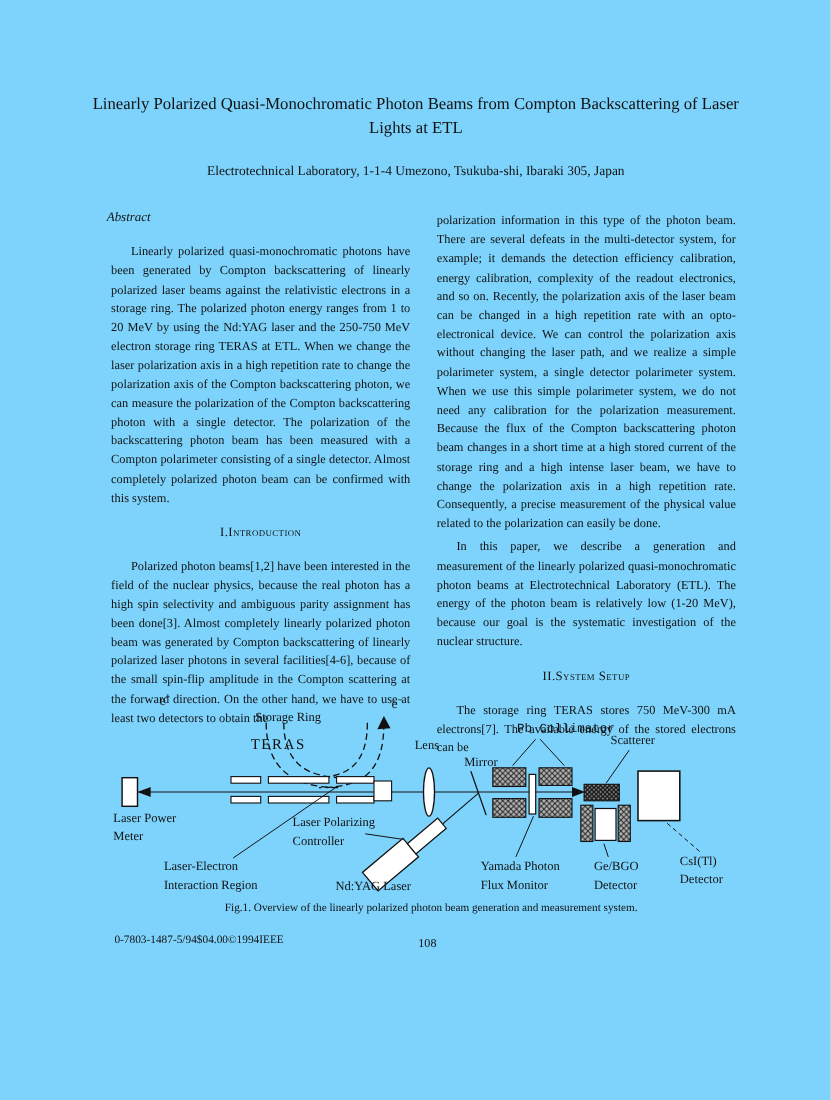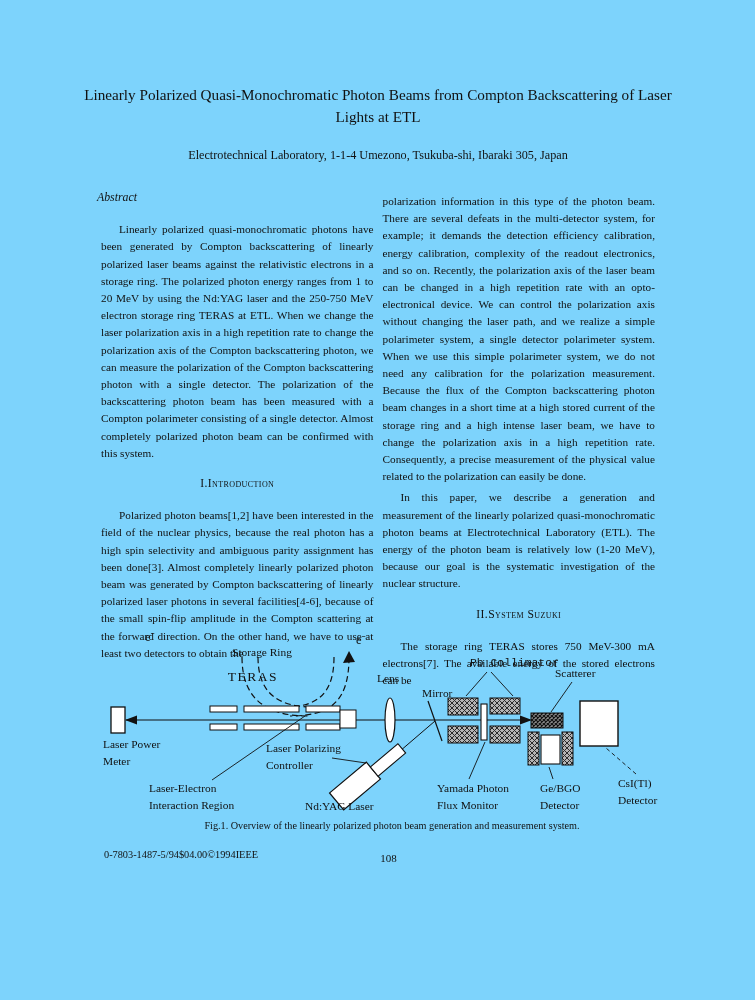--- a/index.html
+++ b/index.html
@@ -10,21 +10,21 @@
     outline:1px solid #bbb; overflow:hidden;
   }
   .title {
     position:absolute; top:84px; left:75px; width:606px;
     text-align:center; font-size:15.2px; line-height:21.5px;
   }
   .authors-block { position:absolute; top:147px; left:60px; width:636px; text-align:center; }
   .authors { font-size:12.2px; line-height:17px; }
   .affiliation { font-size:12.2px; line-height:17px; }
 
-  .columns { position:absolute; top:189px; left:97px; width:576px; display:flex; gap:1px; }
+  .columns { position:absolute; top:189px; left:97px; width:576px; display:flex; gap:16px; }
   .col { width:280.5px; font-size:11.25px; line-height:17.2px; text-align:justify; }
   .col p { margin:4px; text-indent:18px; }
   .col p.noindent { text-indent:0; }
   .abstract-head { font-style:italic; font-size:11.8px; margin-bottom:15px; }
   .sec-head {
     text-align:center; font-weight:normal; font-size:11.6px;
     font-variant:small-caps; letter-spacing:0.4px;
     margin-top:13px; margin-bottom:15px; text-indent:0;
   }
 
@@ -53,21 +53,21 @@
   <div class="columns">
     <div class="col">
       <div class="abstract-head">Abstract</div>
       <p>Linearly polarized quasi-monochromatic photons have been generated by Compton backscattering of linearly polarized laser beams against the relativistic electrons in a storage ring. The polarized photon energy ranges from 1 to 20 MeV by using the Nd:YAG laser and the 250-750 MeV electron storage ring TERAS at ETL. When we change the laser polarization axis in a high repetition rate to change  the polarization axis of the Compton backscattering photon, we can measure the polarization of the Compton backscattering photon with a single detector. The polarization of the backscattering photon beam has been measured with a Compton polarimeter consisting of a single detector. Almost completely polarized photon beam can be confirmed with this system.</p>
       <div class="sec-head">I.Introduction</div>
       <p>Polarized photon beams[1,2] have been interested in the field of the nuclear physics, because the real photon has a high spin selectivity and ambiguous parity assignment has been done[3]. Almost completely linearly polarized photon beam was generated by Compton backscattering of linearly polarized laser photons in several facilities[4-6], because of the small spin-flip amplitude in the Compton scattering at the forward direction. On the other hand, we have to use at least two detectors to obtain the</p>
     </div>
     <div class="col">
       <p class="noindent">polarization information in this type of the photon beam. There are several defeats in the multi-detector system, for example; it demands the detection efficiency calibration, energy calibration, complexity of the readout electronics, and so on.  Recently, the polarization axis of the laser beam can be changed in a high repetition rate with an opto-electronical device. We can control the polarization axis without changing the laser path, and we realize a simple polarimeter system, a single detector polarimeter system. When we use this simple polarimeter system, we do not need any calibration for the polarization measurement. Because the flux of the Compton backscattering photon beam changes in a short time at a high stored current of the storage ring and a high intense laser beam, we have to change the polarization axis in a high repetition rate. Consequently, a precise measurement of the physical value related to the polarization can easily be done.</p>
       <p>In this paper, we describe a generation and measurement of the linearly polarized quasi-monochromatic photon beams at Electrotechnical Laboratory (ETL). The energy of the photon beam is relatively low (1-20 MeV), because our goal is the systematic investigation of the nuclear structure.</p>
-      <div class="sec-head">II.System Suzuki</div>
+      <div class="sec-head">II.System Setup</div>
       <p>The storage ring TERAS stores 750 MeV-300 mA electrons[7]. The available energy of the stored electrons can be</p>
     </div>
   </div>
 
   <div class="figure">
     <svg width="600" height="212" viewBox="0 0 600 212">
       <defs>
         <pattern id="hatch" width="5" height="5" patternUnits="userSpaceOnUse">
           <rect width="5" height="5" fill="#b4b4b4"></rect>
           <path d="M0 0 L5 5 M5 0 L0 5" stroke="#2a2a2a" stroke-width="1"></path>

